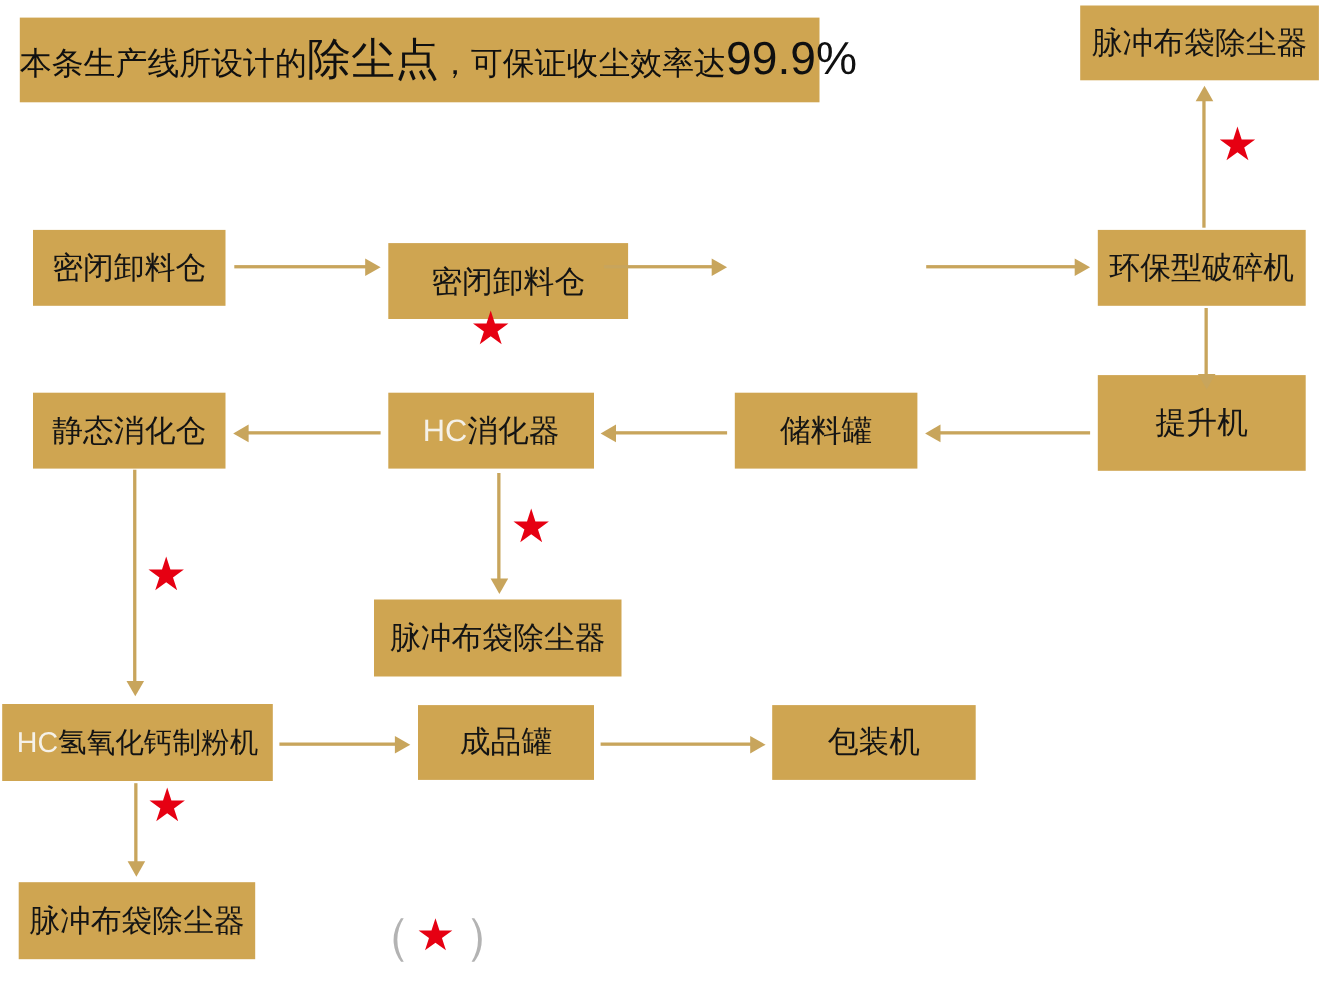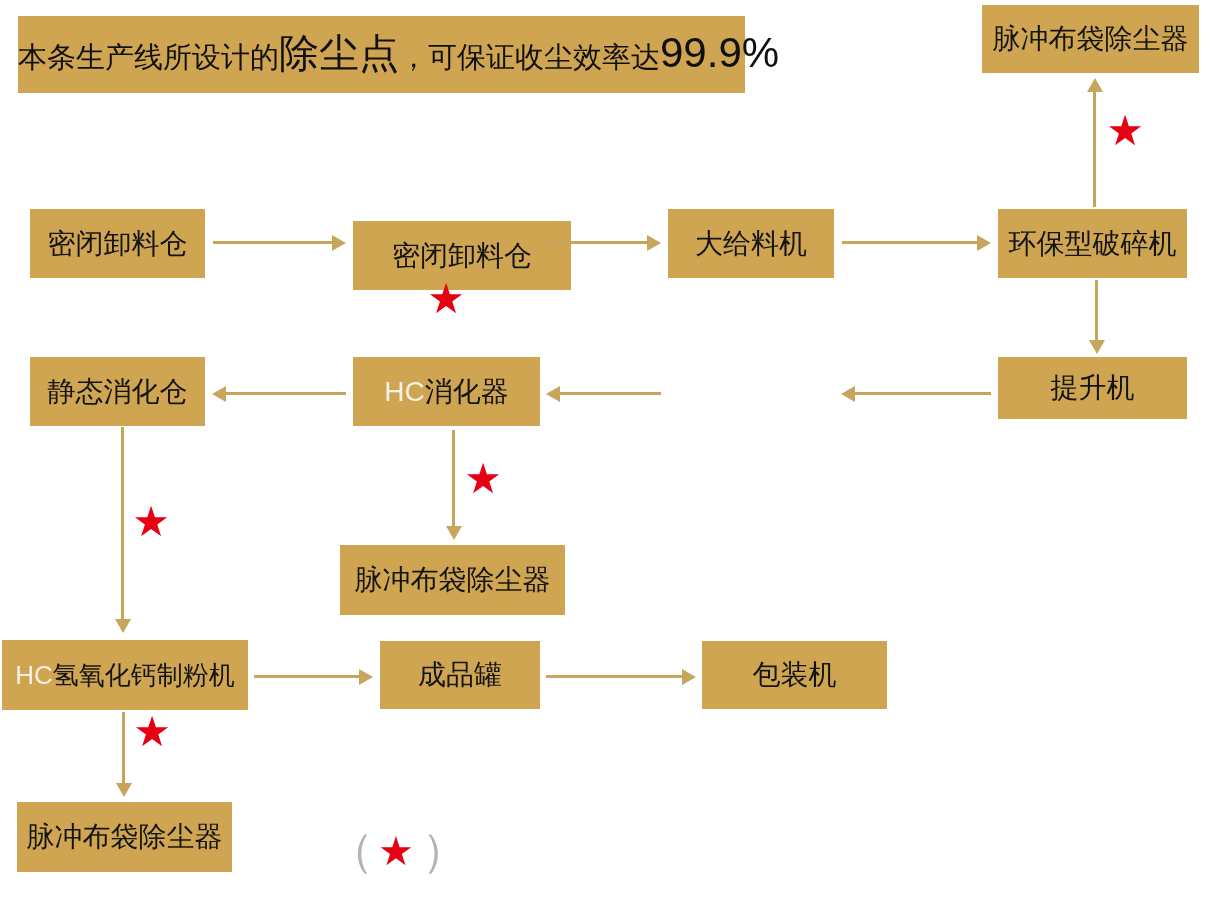--- a/index.html
+++ b/index.html
@@ -64,35 +64,35 @@
   <div class="node" style="left:982px;top:5px;width:217px;height:68px">
       <span>脉冲布袋除尘器</span>
     </div>
 
   <div class="node" style="left:30px;top:209px;width:175px;height:69px">
       <span>密闭卸料仓</span>
     </div>
   <div class="node" style="left:353px;top:221px;width:218px;height:69px">
       <span>密闭卸料仓</span>
     </div>
-  <div class="node" style="left:668px;top:209px;width:166px;height:69px">
-      <span>大给料机</span>
-    </div>
   <div class="node" style="left:30px;top:357px;width:175px;height:69px">
       <span>静态消化仓</span>
     </div>
 
   <div class="node" style="left:998px;top:209px;width:189px;height:69px">
       <span>环保型破碎机</span>
     </div>
   <div class="node" style="left:353px;top:357px;width:187px;height:69px">
       <span class="hc">HC</span>
       <span>消化器</span>
     </div>
-  <div class="node" style="left:998px;top:357px;width:189px;height:62px">
+  <div class="node" style="left:668px;top:357px;width:166px;height:69px">
+      <span>储料罐</span>
+    </div>
+  <div class="node" style="left:998px;top:341px;width:189px;height:87px">
       <span>提升机</span>
     </div>
 
   <div class="node" style="left:340px;top:545px;width:225px;height:70px">
       <span>脉冲布袋除尘器</span>
     </div>
 
   <div class="node small-text" style="left:2px;top:640px;width:246px;height:70px">
       <span class="hc">HC</span>
       <span>氢氧化钙制粉机</span>

